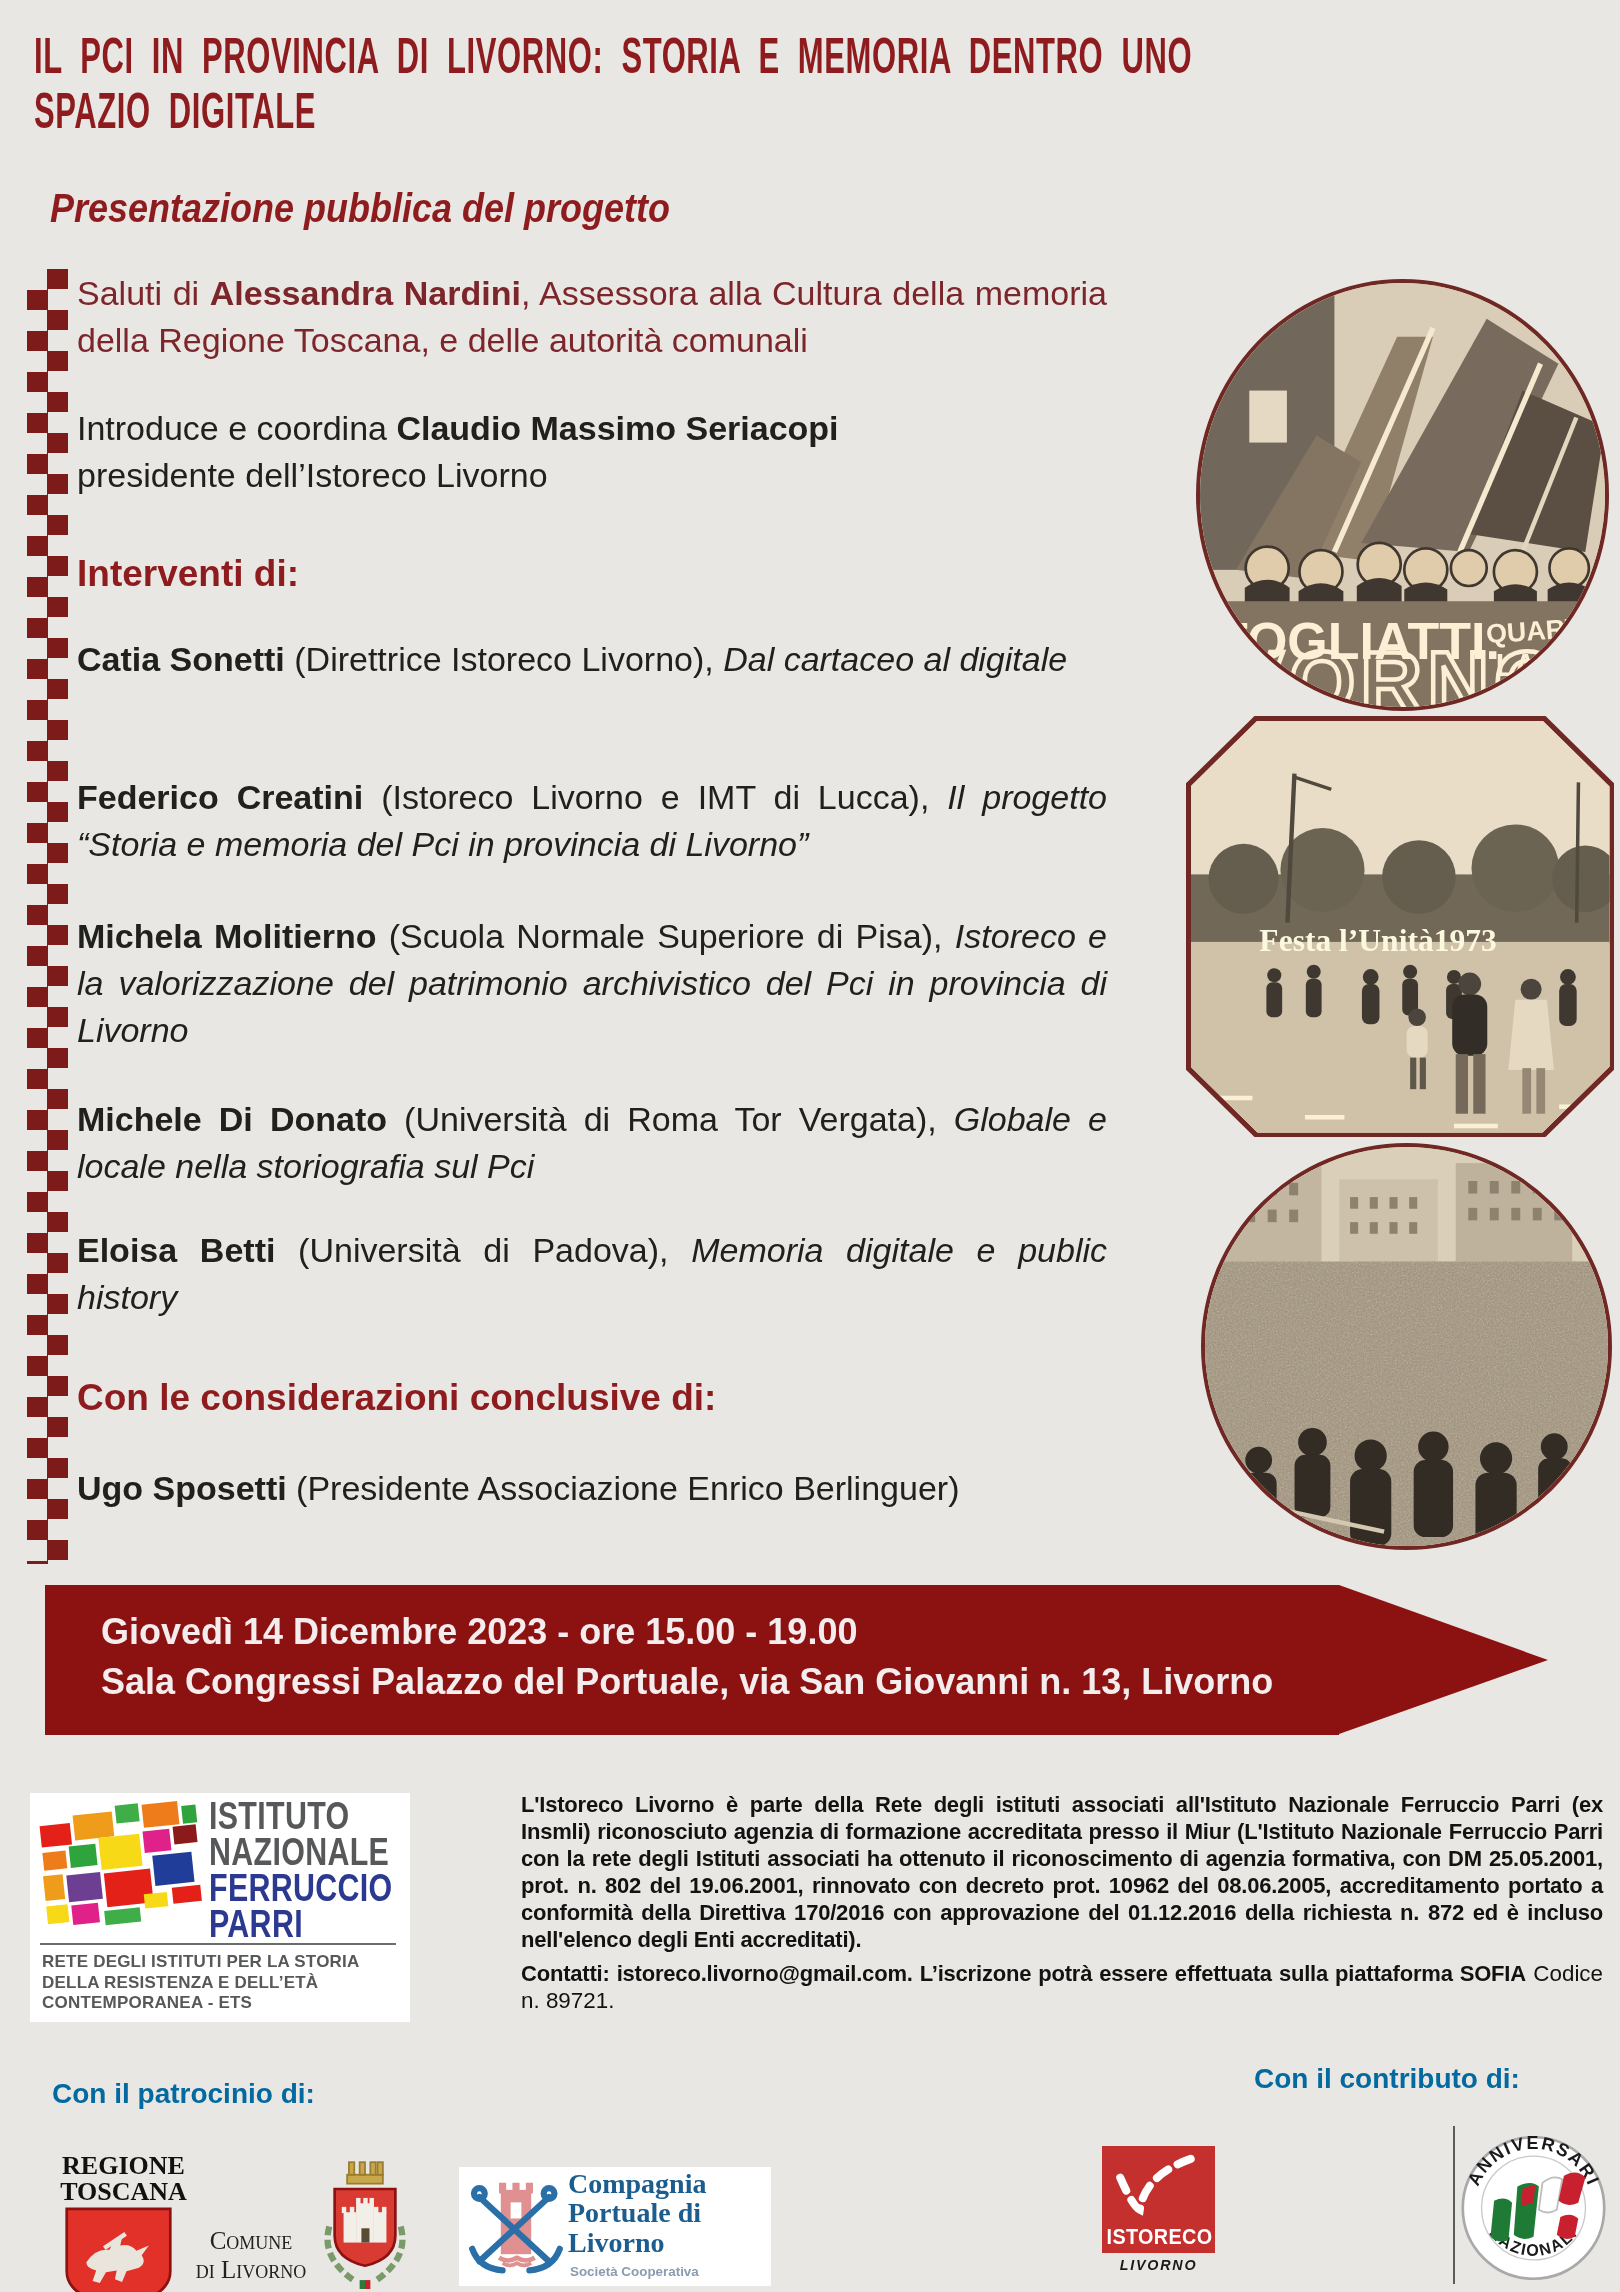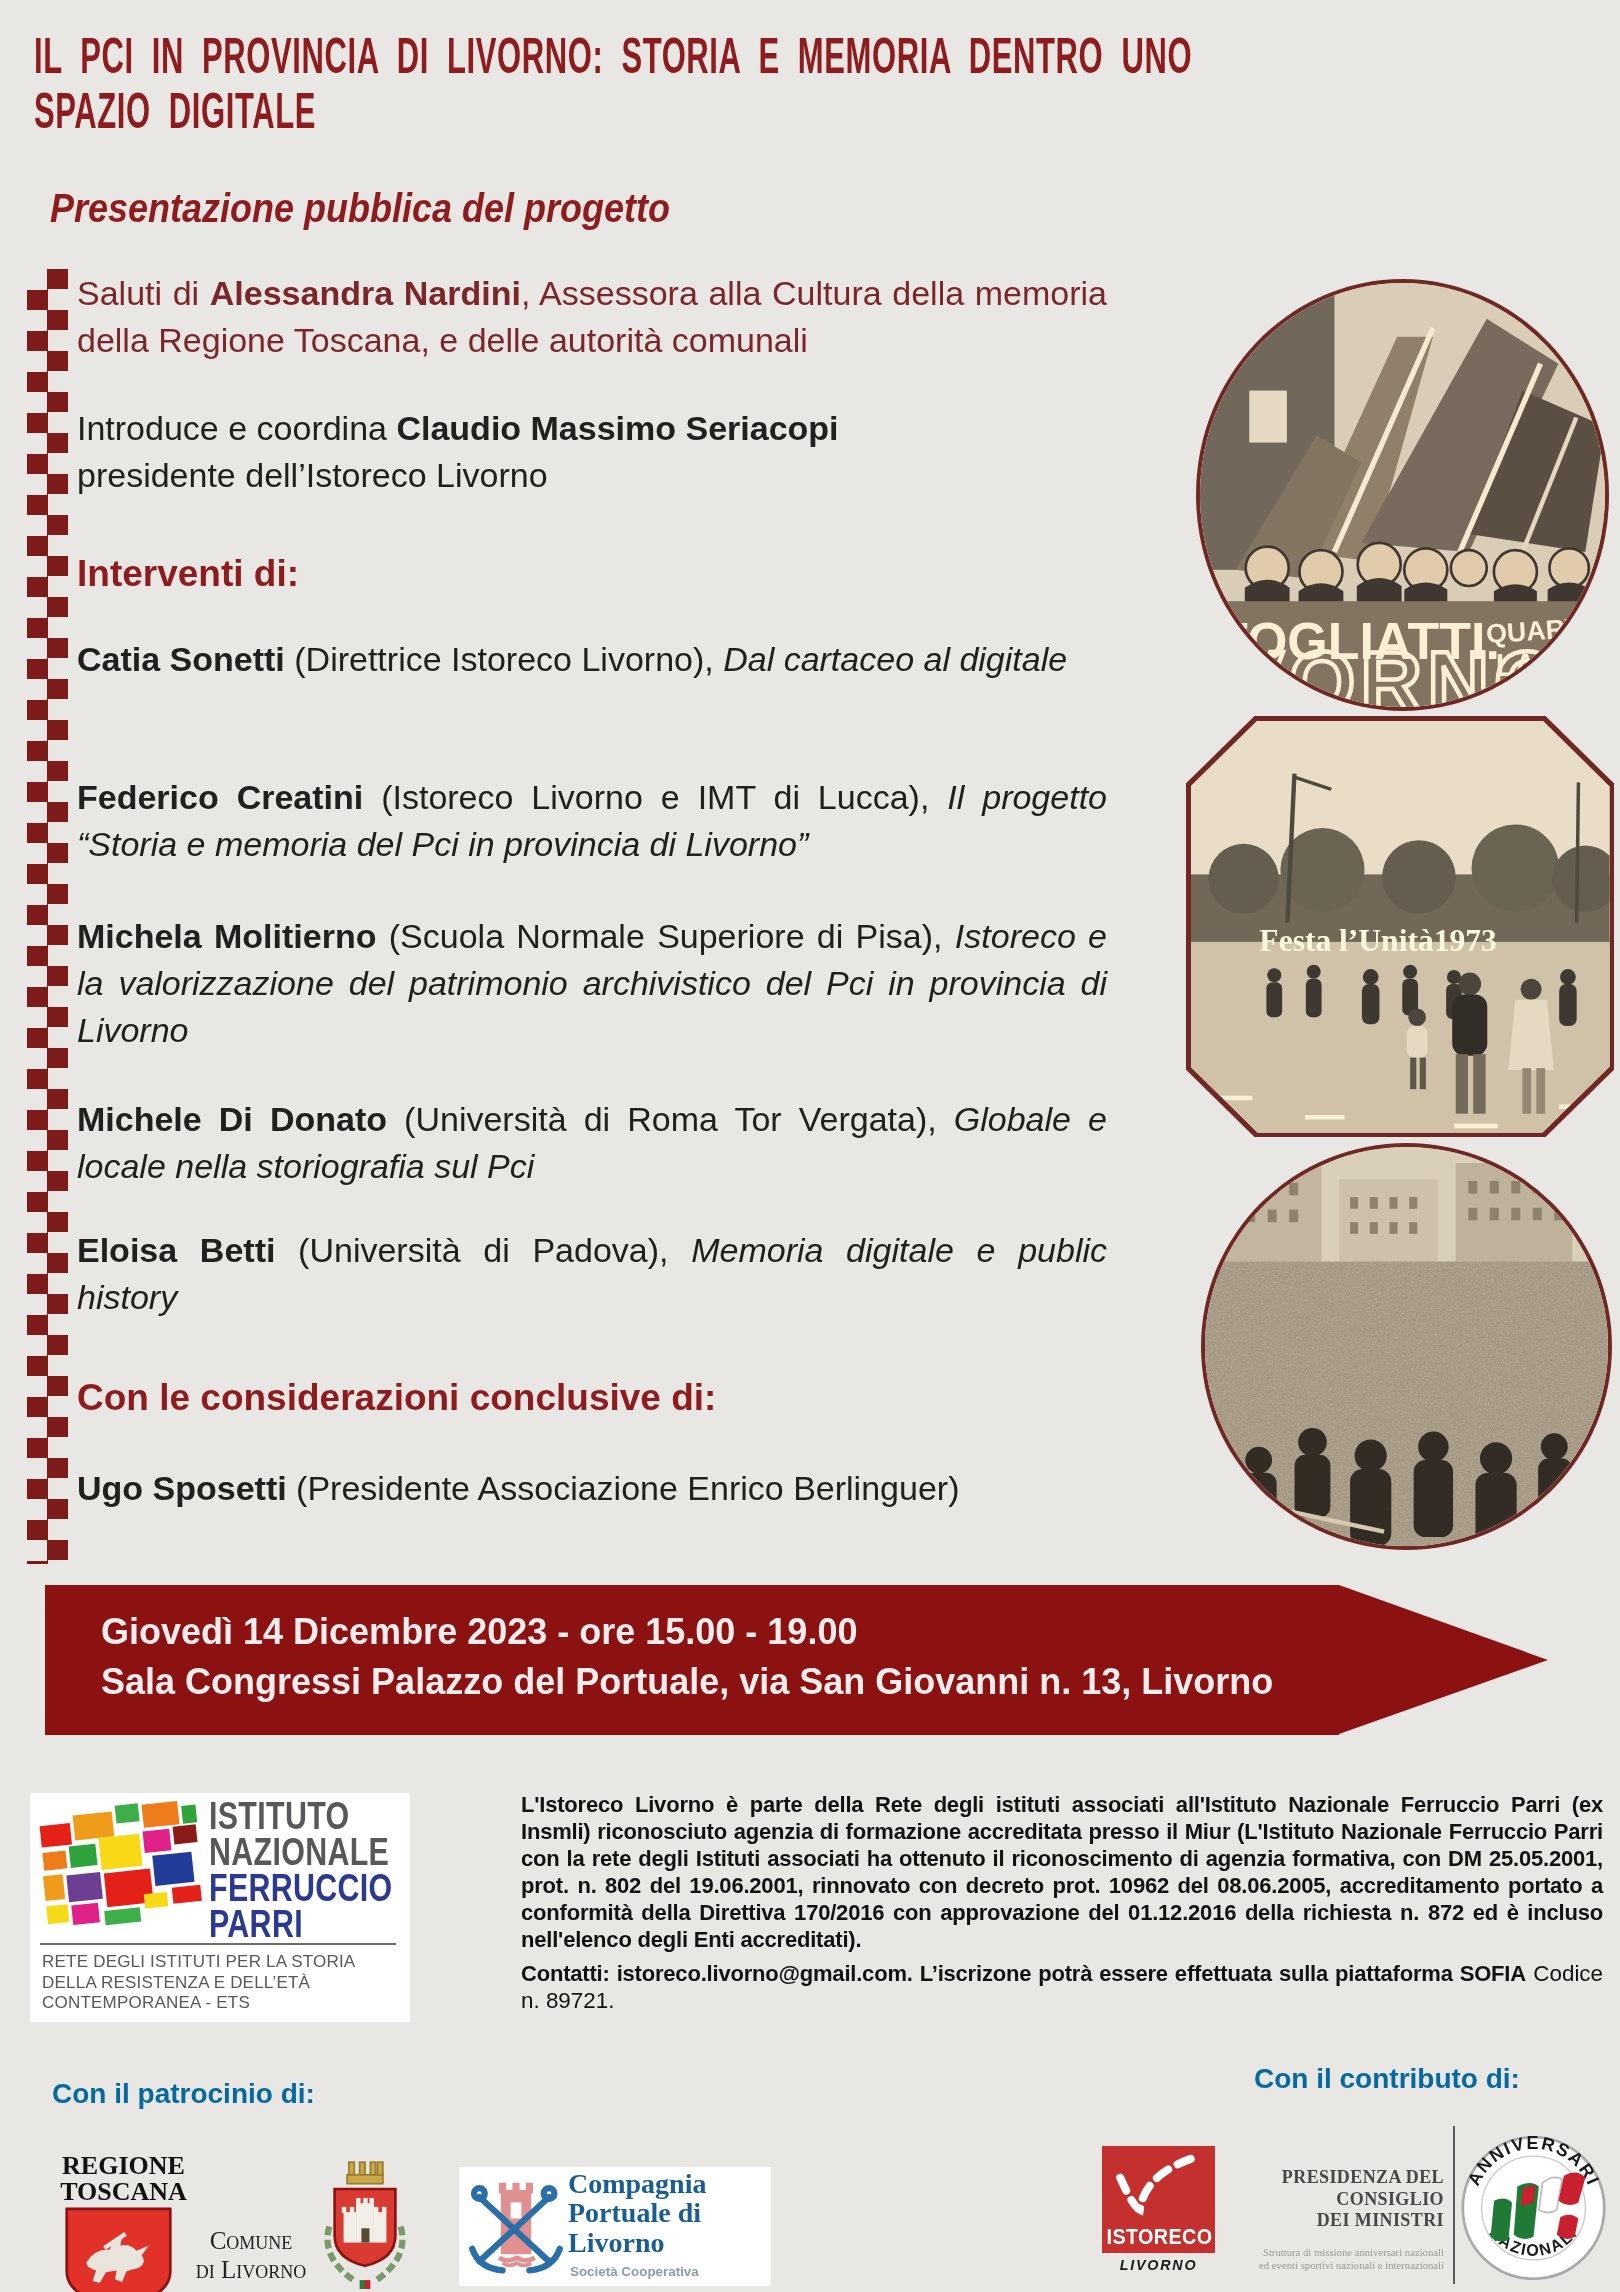--- a/index.html
+++ b/index.html
@@ -41,21 +41,21 @@
   .banner-arrow{position:absolute;left:1294px;top:0;width:0;height:0;
     border-top:75px solid transparent;border-bottom:74px solid transparent;border-left:209px solid var(--banner_bg);}
   
   .parri{position:absolute;left:29.6px;top:1793px;width:380px;height:229px;background:#fff;}
   .parri-text{position:absolute;left:179px;top:5.4px;width:193px;}
   .parri-big{font-weight:bold;font-size:38px;line-height:36px;letter-spacing:0.4px;
     transform:scaleX(.8);transform-origin:0 0;white-space:nowrap;}
   .pg{color:var(--parri_gray);} .pb{color:var(--parri_blue);}
   .parri-rule{position:absolute;left:10.7px;top:150px;width:356px;height:1.8px;background:#6b6c6e;}
   .parri-sub{position:absolute;left:12.5px;top:159px;width:358px;color:var(--parri_gray);
-    font-weight:normal;font-size:17px;line-height:20.6px;letter-spacing:0.2px;}
+    font-weight:bold;font-size:17px;line-height:20.6px;letter-spacing:0.2px;}
   
   .info{position:absolute;left:521px;top:1791px;width:1082px;font-weight:bold;font-size:22px;
     line-height:27px;text-align:justify;color:#121212;letter-spacing:-0.2px;margin:0;}
   .contacts{top:1960px;}
   .contacts .reg{font-weight:normal;font-size:22.4px;letter-spacing:0;}
   
   .foot-label{position:absolute;font-weight:bold;font-size:28px;color:#0369a1;margin:0;}
   .rt-name{position:absolute;left:52px;top:2153px;width:143px;text-align:center;
     font-family:"Liberation Serif",serif;font-weight:bold;font-size:26px;line-height:26px;color:#111;}
   .comune-name{position:absolute;left:184px;top:2226px;width:134px;text-align:center;
@@ -380,30 +380,20 @@
   </div>
 
   <div class="istoreco-box">
     <svg class="abs" style="left:9px;top:5.4px" width="95" height="73" viewBox="0 0 106 82">
       <path d="M10,30 q14,32 22,36 q6,-42 66,-60" fill="none" stroke="#fff" stroke-width="9" stroke-dasharray="16 12" stroke-linecap="round"></path>
     </svg>
     <div class="istoreco-name">ISTORECO</div>
   </div>
   <div class="istoreco-city">LIVORNO</div>
 
-  <div class="pcm">
-    <div class="pcm-title">
-      <div>PRESIDENZA DEL CONSIGLIO</div>
-      <div>DEI MINISTRI</div>
-    </div>
-    <div class="pcm-sub">
-      <div>Struttura di missione anniversari nazionali</div>
-      <div>ed eventi sportivi nazionali e internazionali</div>
-    </div>
-  </div>
   <div class="divider"></div>
 
   <svg class="badge" viewBox="0 0 164 172">
     <circle cx="82" cy="86" r="79" fill="#fff" stroke="#a9a9a9" stroke-width="3"></circle>
     <circle cx="82" cy="86" r="58" fill="none" stroke="#c9c9c9" stroke-width="1.5"></circle>
     <defs>
       <path id="arcTop" d="M 16,86 A 66,66 0 0 1 148,86" fill="none"></path>
       <path id="arcBot" d="M 26,104 A 62,62 0 0 0 138,104" fill="none"></path>
     </defs>
     <text font-family="Liberation Sans, sans-serif" font-size="20" font-weight="bold" fill="#1a1a1a" letter-spacing="2">

